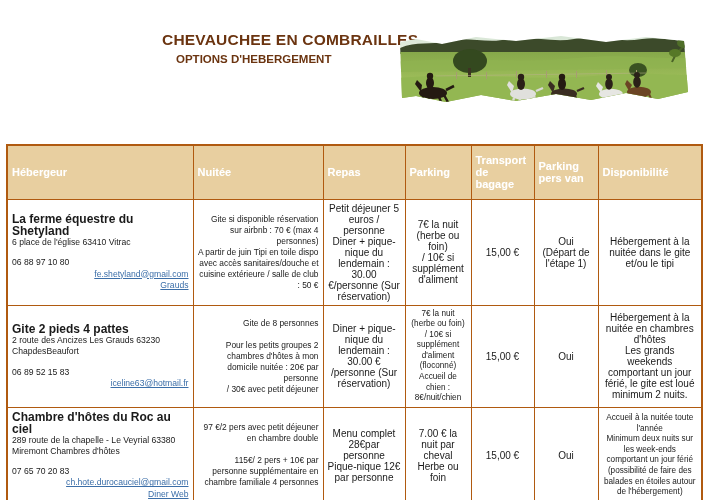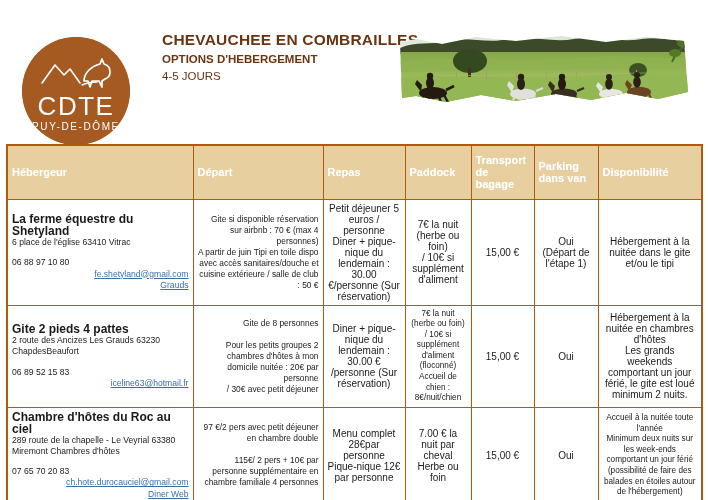--- a/index.html
+++ b/index.html
@@ -40,20 +40,21 @@
     line-height:19px;
     white-space:nowrap;
   }
   .t-line3{
     font-size:11.5px;
     font-weight:bold;
     color:#6B3410;
     line-height:16px;
     margin-top:2px;
     white-space:nowrap;
+    margin-left:14px;
   }
   .t-line4{
     font-size:11.5px;
     color:#6B3410;
     line-height:16px;
     margin-top:1px;
     white-space:nowrap;
   }
 
   .photo{
@@ -145,40 +146,24 @@
     font-size:8.2px;
     line-height:10.6px;
     color:#1a1a1a;
   }
 </style>
 </head>
 <body>
 
 <div class="header">
 
-  <div class="logo">
-    <svg width="108" height="108" viewBox="0 0 108 108">
-      <circle cx="54" cy="54" r="54" fill="#A45A21"></circle>
-
-      <path d="M20 46 L33 28 L42 38 L48 32 L58 46" fill="none" stroke="#ffffff" stroke-width="1.6" stroke-linejoin="round" stroke-linecap="round"></path>
-
-      <path d="M62 44 C62 40 64 36 67 33 C70 30 74 28 78 27 L80 22 L82 27 C86 28 88 31 88 35 C88 38 86 41 83 42
-               L80 44 L80 50 L77 44 L70 44 L68 50 L66 44 Z" fill="none" stroke="#ffffff" stroke-width="1.7" stroke-linejoin="round" stroke-linecap="round"></path>
-      <path d="M60 48 C64 46 70 45 75 45" fill="none" stroke="#ffffff" stroke-width="1.5" stroke-linecap="round"></path>
-
-      <text x="54" y="78" text-anchor="middle" fill="#ffffff" font-family="Liberation Sans, sans-serif" font-size="26" letter-spacing="1.5">CDTE</text>
-
-      <text x="54" y="93" text-anchor="middle" fill="#ffffff" font-family="Liberation Sans, sans-serif" font-size="10" letter-spacing="1.6">PUY-DE-DÔME</text>
-    </svg>
-  </div>
 
   <div class="title-block">
     <div class="t-line1">CHEVAUCHEE EN COMBRAILLES</div>
     <div class="t-line3">OPTIONS D'HEBERGEMENT</div>
-    <div class="t-line4">4-5 JOURS</div>
   </div>
 
   <div class="photo">
     <svg width="300" height="85" viewBox="0 0 300 85">
       <defs>
         <clipPath id="torn">
           <path d="M4 14 L20 11 L46 16 L80 9 L120 13 L165 8 L210 14 L250 9 L288 13 L292 64
                    L262 71 L230 65 L195 72 L160 66 L120 73 L85 67 L50 74 L20 68 L6 70 Z"></path>
         </clipPath>
         <linearGradient id="sky" x1="0" y1="0" x2="0" y2="1">
@@ -279,25 +264,25 @@
         <col class="c1">
         <col class="c2">
         <col class="c3">
         <col class="c4">
         <col class="c5">
         <col class="c6">
     </colgroup>
     <thead>
       <tr>
         <th>Hébergeur</th>
-        <th>Départ</th>
+        <th>Nuitée</th>
         <th>Repas</th>
-        <th>Paddock</th>
+        <th>Parking</th>
         <th>Transport de bagage</th>
-        <th>Parking dans van</th>
+        <th>Parking pers van</th>
         <th>Disponibilité</th>
       </tr>
     </thead>
     <tbody>
 
       <tr>
         <td class="host">
           <span class="hname">La ferme équestre du Shetyland</span>
           <span class="haddr">6 place de l'église 63410 Vitrac</span>
           <span class="hgap"></span>

